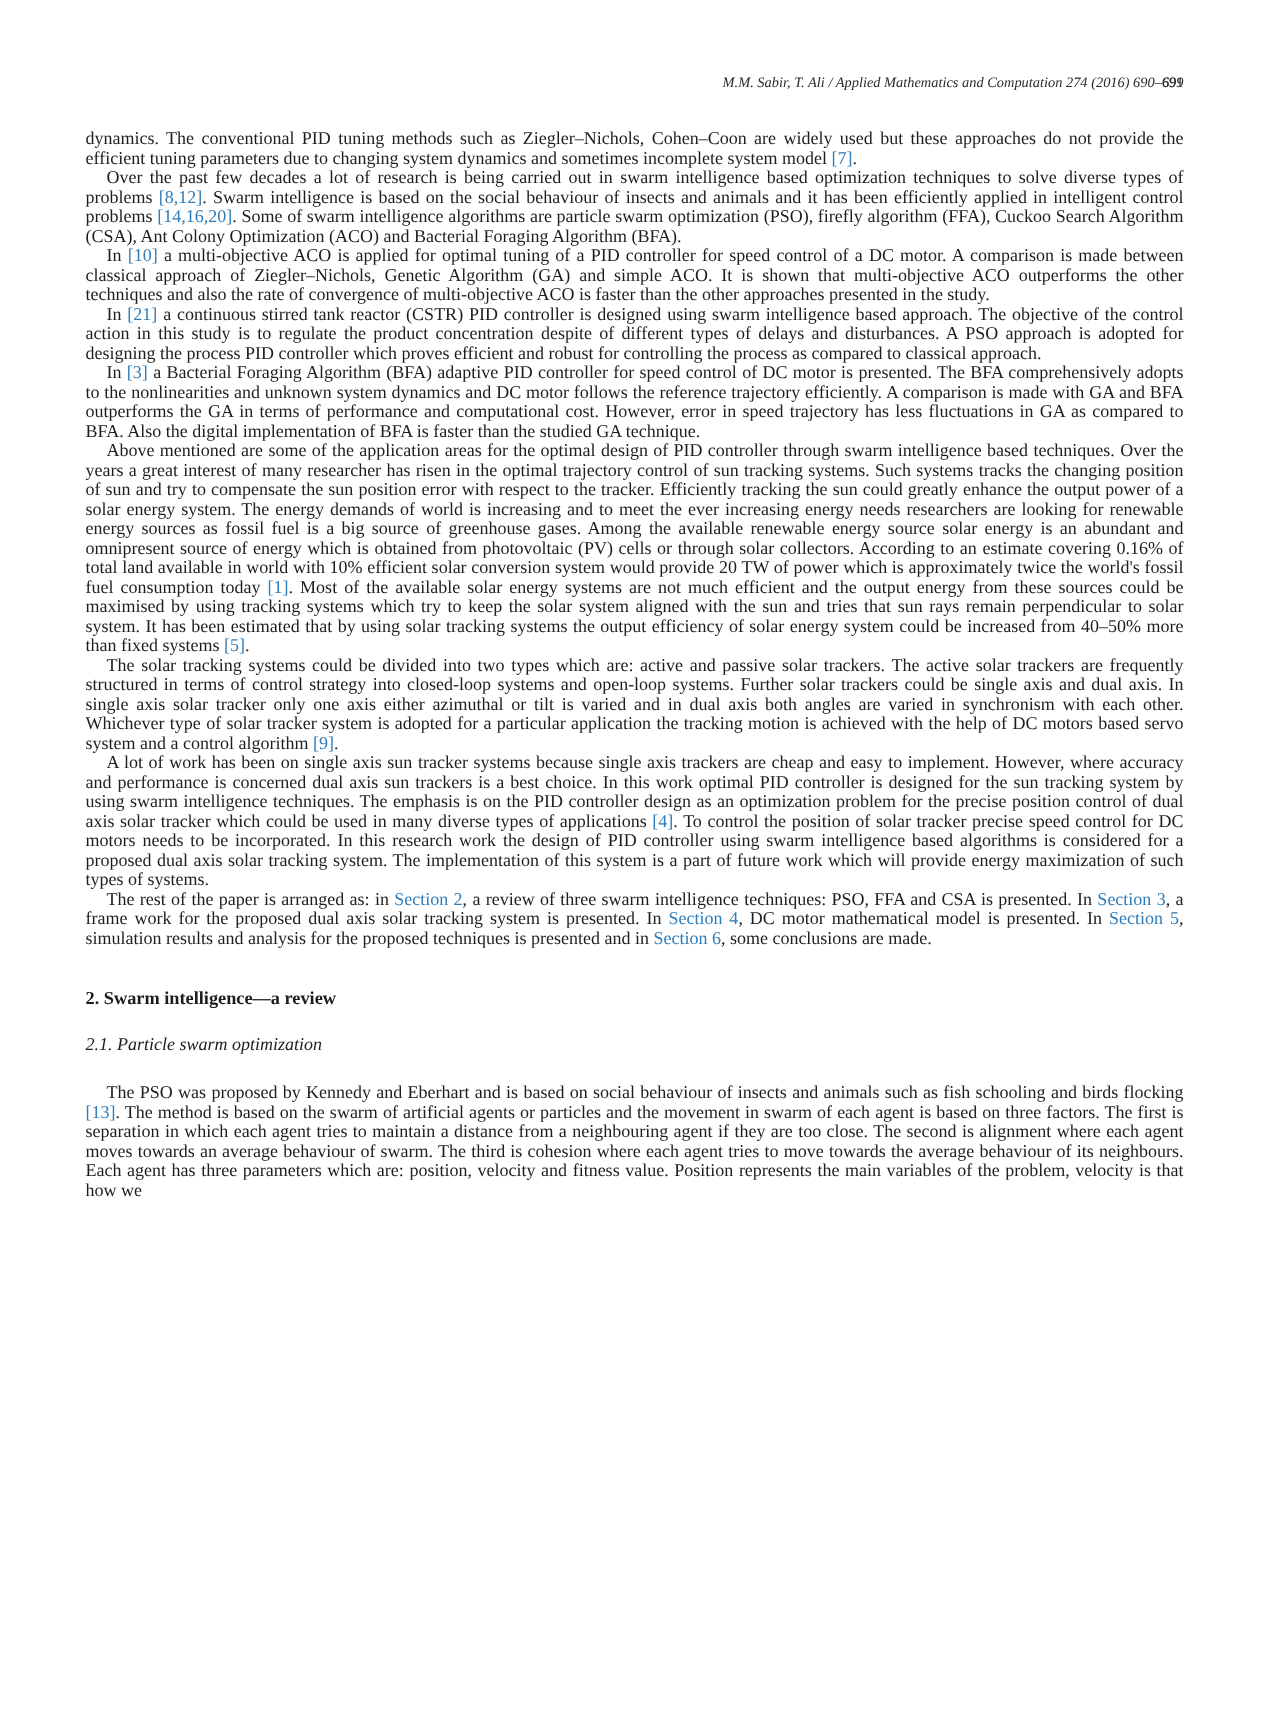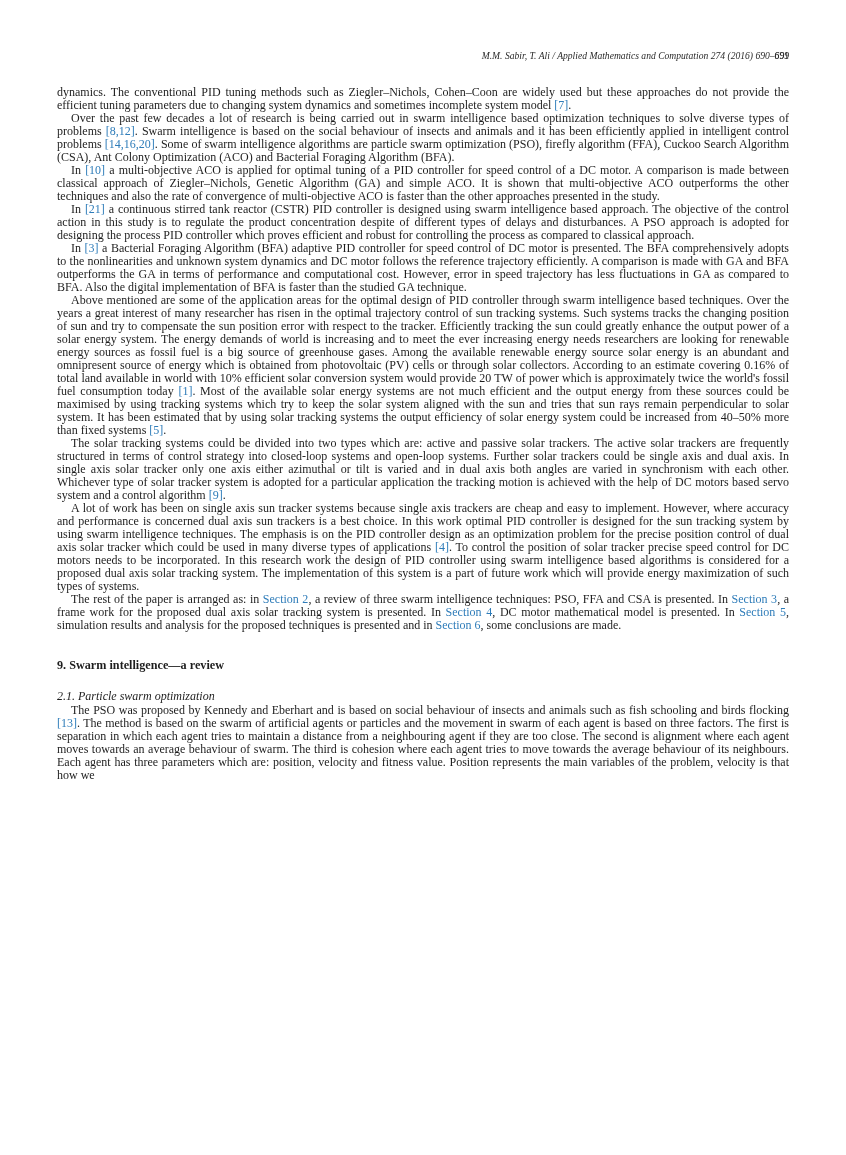--- a/index.html
+++ b/index.html
@@ -49,21 +49,21 @@
     margin:26px 0 0 0;
     line-height:15px;
   }
   .subsection-heading{
     font-size:12px;
     font-weight:normal;
     font-style:italic;
     margin:16px 0 0 0;
     line-height:15px;
   }
-  .after-headings{}
+  .after-headings{margin-top:18px;}
 </style>
 </head>
 <body>
 
 <div class="page">
 
   <div class="running-header">
     <span class="running-title">M.M. Sabir, T. Ali / Applied Mathematics and Computation 274 (2016) 690–699</span>
     <span class="page-number">691</span>
   </div>
@@ -75,21 +75,21 @@
         <p class="indent">Over the past few decades a lot of research is being carried out in swarm intelligence based optimization techniques to solve diverse types of problems <span class="ref">[8,12]</span>. Swarm intelligence is based on the social behaviour of insects and animals and it has been efficiently applied in intelligent control problems <span class="ref">[14,16,20]</span>. Some of swarm intelligence algorithms are particle swarm optimization (PSO), firefly algorithm (FFA), Cuckoo Search Algorithm (CSA), Ant Colony Optimization (ACO) and Bacterial Foraging Algorithm (BFA).</p>
         <p class="indent">In <span class="ref">[10]</span> a multi-objective ACO is applied for optimal tuning of a PID controller for speed control of a DC motor. A comparison is made between classical approach of Ziegler–Nichols, Genetic Algorithm (GA) and simple ACO. It is shown that multi-objective ACO outperforms the other techniques and also the rate of convergence of multi-objective ACO is faster than the other approaches presented in the study.</p>
         <p class="indent">In <span class="ref">[21]</span> a continuous stirred tank reactor (CSTR) PID controller is designed using swarm intelligence based approach. The objective of the control action in this study is to regulate the product concentration despite of different types of delays and disturbances. A PSO approach is adopted for designing the process PID controller which proves efficient and robust for controlling the process as compared to classical approach.</p>
         <p class="indent">In <span class="ref">[3]</span> a Bacterial Foraging Algorithm (BFA) adaptive PID controller for speed control of DC motor is presented. The BFA comprehensively adopts to the nonlinearities and unknown system dynamics and DC motor follows the reference trajectory efficiently. A comparison is made with GA and BFA outperforms the GA in terms of performance and computational cost. However, error in speed trajectory has less fluctuations in GA as compared to BFA. Also the digital implementation of BFA is faster than the studied GA technique.</p>
         <p class="indent">Above mentioned are some of the application areas for the optimal design of PID controller through swarm intelligence based techniques. Over the years a great interest of many researcher has risen in the optimal trajectory control of sun tracking systems. Such systems tracks the changing position of sun and try to compensate the sun position error with respect to the tracker. Efficiently tracking the sun could greatly enhance the output power of a solar energy system. The energy demands of world is increasing and to meet the ever increasing energy needs researchers are looking for renewable energy sources as fossil fuel is a big source of greenhouse gases. Among the available renewable energy source solar energy is an abundant and omnipresent source of energy which is obtained from photovoltaic (PV) cells or through solar collectors. According to an estimate covering 0.16% of total land available in world with 10% efficient solar conversion system would provide 20 TW of power which is approximately twice the world's fossil fuel consumption today <span class="ref">[1]</span>. Most of the available solar energy systems are not much efficient and the output energy from these sources could be maximised by using tracking systems which try to keep the solar system aligned with the sun and tries that sun rays remain perpendicular to solar system. It has been estimated that by using solar tracking systems the output efficiency of solar energy system could be increased from 40–50% more than fixed systems <span class="ref">[5]</span>.</p>
         <p class="indent">The solar tracking systems could be divided into two types which are: active and passive solar trackers. The active solar trackers are frequently structured in terms of control strategy into closed-loop systems and open-loop systems. Further solar trackers could be single axis and dual axis. In single axis solar tracker only one axis either azimuthal or tilt is varied and in dual axis both angles are varied in synchronism with each other. Whichever type of solar tracker system is adopted for a particular application the tracking motion is achieved with the help of DC motors based servo system and a control algorithm <span class="ref">[9]</span>.</p>
         <p class="indent">A lot of work has been on single axis sun tracker systems because single axis trackers are cheap and easy to implement. However, where accuracy and performance is concerned dual axis sun trackers is a best choice. In this work optimal PID controller is designed for the sun tracking system by using swarm intelligence techniques. The emphasis is on the PID controller design as an optimization problem for the precise position control of dual axis solar tracker which could be used in many diverse types of applications <span class="ref">[4]</span>. To control the position of solar tracker precise speed control for DC motors needs to be incorporated. In this research work the design of PID controller using swarm intelligence based algorithms is considered for a proposed dual axis solar tracking system. The implementation of this system is a part of future work which will provide energy maximization of such types of systems.</p>
         <p class="indent">The rest of the paper is arranged as: in <span class="ref">Section 2</span>, a review of three swarm intelligence techniques: PSO, FFA and CSA is presented. In <span class="ref">Section 3</span>, a frame work for the proposed dual axis solar tracking system is presented. In <span class="ref">Section 4</span>, DC motor mathematical model is presented. In <span class="ref">Section 5</span>, simulation results and analysis for the proposed techniques is presented and in <span class="ref">Section 6</span>, some conclusions are made.</p>
       </div>
 
-    <h2 class="section-heading">9. Swarm intelligence—a review</h2>
+    <h2 class="section-heading">2. Swarm intelligence—a review</h2>
 
     <h3 class="subsection-heading">2.1. Particle swarm optimization</h3>
 
     <div class="after-headings">
         <p class="indent">The PSO was proposed by Kennedy and Eberhart and is based on social behaviour of insects and animals such as fish schooling and birds flocking <span class="ref">[13]</span>. The method is based on the swarm of artificial agents or particles and the movement in swarm of each agent is based on three factors. The first is separation in which each agent tries to maintain a distance from a neighbouring agent if they are too close. The second is alignment where each agent moves towards an average behaviour of swarm. The third is cohesion where each agent tries to move towards the average behaviour of its neighbours. Each agent has three parameters which are: position, velocity and fitness value. Position represents the main variables of the problem, velocity is that how we</p>
       </div>
 
   </div>
 
 </div>

